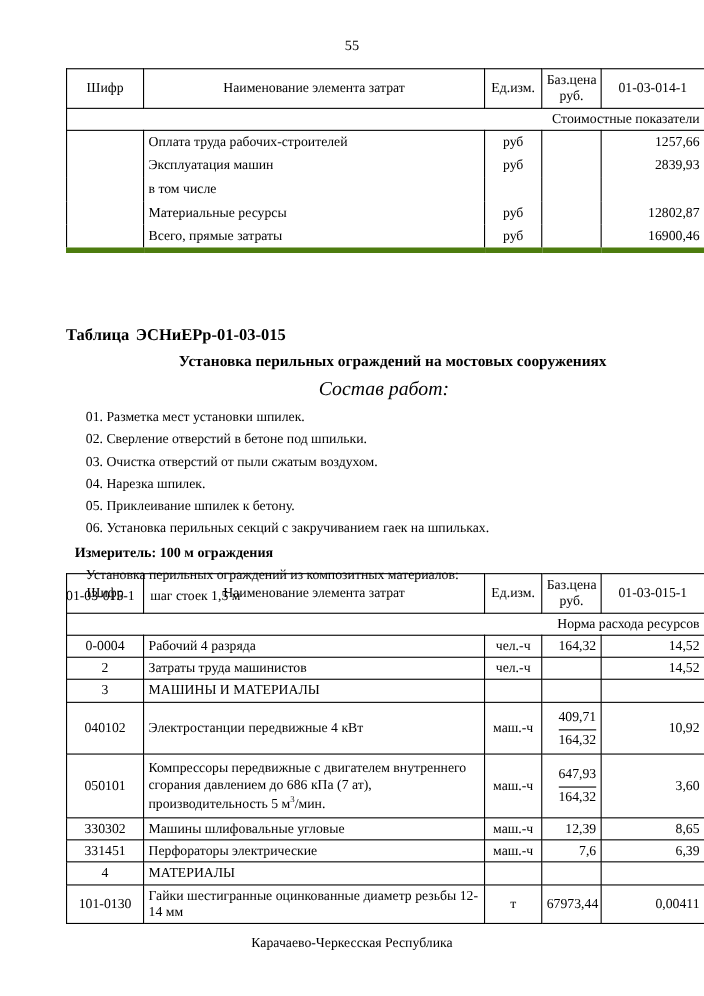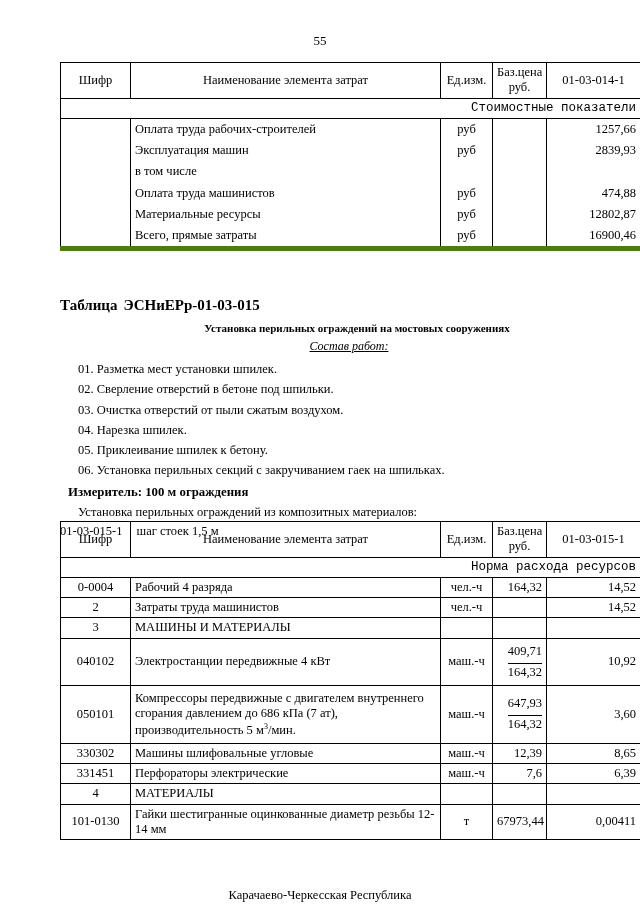--- a/index.html
+++ b/index.html
@@ -49,21 +49,21 @@
   .col-code   { width: 70px;  text-align: center; }
   .col-name   { width: 310px; text-align: left;   }
   .col-unit   { width: 52px;  text-align: center; }
   .col-price  { width: 54px;  text-align: right;  }
   .col-norm   { width: 94px;  text-align: right;  }
 
   thead td { text-align: center; vertical-align: middle; }
 
   .subhead-row td {
     text-align: right;
-    font-family: Liberation Mono, monospace;
+    font-family: Liberation Serif, serif;
     font-size: 10.5px;
     padding-right: 6px;
     padding-top: 1px;
     padding-bottom: 1px;
   }
 
   .b { font-weight: bold; }
   .center { text-align: center; }
   .right  { text-align: right; }
 
@@ -102,30 +102,29 @@
     font-size: 12.5px;
   }
   .tbl-title {
     font-weight: bold;
     font-size: 15px;
     margin-bottom: 8px;
   }
   .tbl-title .label { margin-right: 6px; }
   .work-title {
     font-weight: bold;
-    font-size: 11px;
+    font-size: 14px;
     text-align: center;
     margin: 0 0 5px 14px;
   }
   .sostav {
     font-style: italic;
     text-align: center;
-    font-size: 12px;
+    font-size: 18px;
     margin: 0 16px 7px 14px;
-    text-decoration: underline;
   }
   ul.works {
     list-style: none;
     margin: 0;
     padding: 0;
   }
   ul.works li {
     margin: 0 0 4px 18px;
     font-size: 12.5px;
     line-height: 1.3;
@@ -150,21 +149,21 @@
     position: absolute;
     left: 60px;
     top: 521px;
   }
   .t2 td { padding-top: 3px; padding-bottom: 3px; }
   .t2 .tall td { padding-top: 5px; padding-bottom: 5px; }
 
   #footer {
     position: absolute;
     left: 0;
-    top: 888px;
+    top: 850px;
     width: 640px;
     text-align: center;
     font-size: 12.5px;
   }
   sup { font-size: 8px; vertical-align: super; }
 </style>
 </head>
 <body>
 
 <div class="page">
@@ -211,27 +210,20 @@
             <td class="col-norm right b">2839,93</td>
           </tr>
           <tr>
             <td class="col-code center"></td>
             <td class="col-name">в том числе</td>
             <td class="col-unit center"></td>
             <td class="col-price right"></td>
             <td class="col-norm right"></td>
           </tr>
           <tr>
-            <td class="col-code center"></td>
-            <td class="col-name">Оплата труда машинистов</td>
-            <td class="col-unit center">руб</td>
-            <td class="col-price right"></td>
-            <td class="col-norm right">474,88</td>
-          </tr>
-          <tr>
             <td class="col-code center b"></td>
             <td class="col-name b">Материальные ресурсы</td>
             <td class="col-unit center b">руб</td>
             <td class="col-price right b"></td>
             <td class="col-norm right b">12802,87</td>
           </tr>
           <tr>
             <td class="col-code center b"></td>
             <td class="col-name b">Всего, прямые затраты</td>
             <td class="col-unit center b">руб</td>

